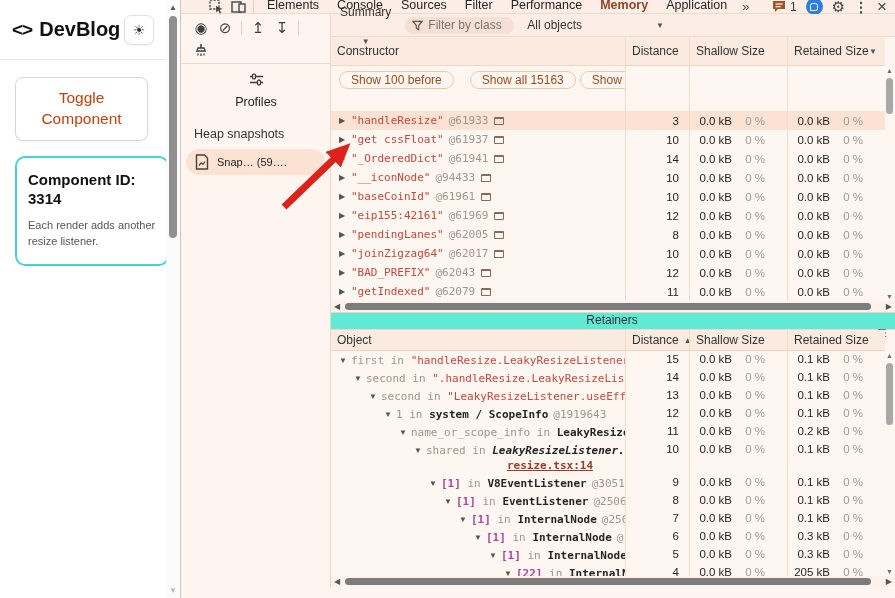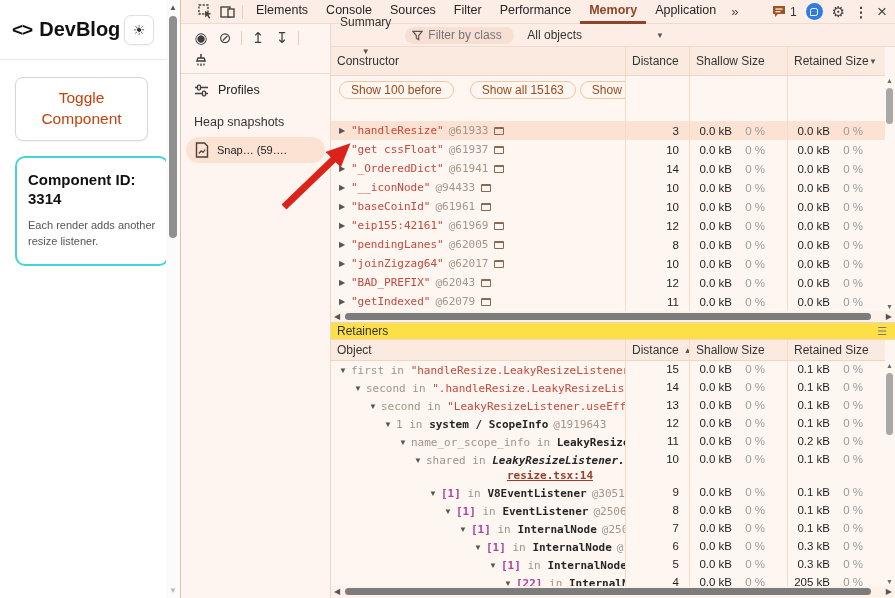--- a/index.html
+++ b/index.html
@@ -27,22 +27,22 @@
   .page-scroll { position:absolute; left:166px; top:0; width:14px; height:598px; background:#fbfbfb; }
   .page-scroll .arr { position:absolute; left:0; width:14px; text-align:center; font-size:8px; color:#555; }
   .page-scroll .thumb { position:absolute; left:3px; top:16px; width:8px; height:222px;
     background:#8f8f8f; border-radius:4px; }
 
   
   .devtools { position:absolute; left:180px; top:0; width:715px; height:598px;
     background:#fef5f0; border-left:1px solid #d8c3b4; font-size:12px; color:#222; }
 
   
-  .tabbar { height:24px; background:#fceee7; border-bottom:1px solid #efdacb;
-    display:flex; align-items:center; padding:0 6px 0 13px;justify-content:flex-end; }
+  .tabbar { height:14px; background:#fceee7; border-bottom:1px solid #efdacb;
+    display:flex; align-items:center; padding:0 6px 0 24px;justify-content:flex-end; }
   .tb-icon { width:22px; height:20px; display:flex; align-items:center; justify-content:center;
     color:#454545; cursor:pointer; }
   .tb-sep { width:1px; height:14px; background:#e4cfc0; margin:0 4px; }
   .tab { padding:0 9px; line-height:21px; height:24px; font-size:12.5px; color:#252525;
     cursor:pointer; white-space:nowrap; }
   .tab.selected { color:#8f4524; font-weight:bold; border-bottom:3px solid #8f4524; }
   .more-tabs { font-size:13px; color:#454545; padding:0 6px; cursor:pointer; }
   .tabbar-right { margin-left:auto; display:flex; align-items:center; gap:9px; padding-right:2px; }
   .issues-wrap { display:flex; align-items:center; gap:4px; cursor:pointer; }
   .issues-count { font-size:12px; color:#333; }
@@ -55,21 +55,21 @@
 
   .dt-body { display:flex; height:574px; }
 
   
   .mem-sidebar { width:150px; border-right:1px solid #ecd8ca; background:#fef5f0; flex:none; }
   .side-toolbar { padding:3px 6px 2px 8px; border-bottom:1px solid #efdacb; }
   .side-row { display:flex; align-items:center; height:22px; }
   .s-icon { width:24px; height:20px; display:flex; align-items:center; justify-content:center;
     color:#3d3d3d; font-size:15px; cursor:pointer; }
   .profiles-row { display:flex; align-items:center; gap:9px; padding:9px 12px 6px 13px;
-    font-size:12.5px; color:#222; cursor:pointer; }
+    font-size:12.5px; color:#222; cursor:pointer;flex-direction:column; }
   .heap-label { padding:12px 12px 4px 13px; font-size:12.5px; color:#333; }
   .snapshot-item { margin:4px 5px 0 5px; background:#fbe2d2; border-radius:14px;
     display:flex; align-items:center; gap:8px; padding:5px 8px 5px 9px; cursor:pointer; }
   .snapshot-label { font-size:11px; color:#222; white-space:nowrap; overflow:hidden; }
 
   
   .mem-main { flex:1; display:flex; flex-direction:column; position:relative; width:565px; }
   .main-toolbar { height:23px; background:#fceee7; border-bottom:1px solid #efdacb;
     display:flex; align-items:center; padding:0 0 0 9px; position:relative; }
   .summary-dd { display:flex; align-items:center; gap:18px; cursor:pointer; color:#333;flex-direction:column; }
@@ -114,23 +114,23 @@
   
   .vscroll { position:absolute; right:0; width:11px; background:transparent; }
   .vscroll .arr { position:absolute; left:0; width:11px; text-align:center; font-size:7px; color:#6d6d6d; cursor:pointer; }
   .vscroll .thumb { position:absolute; left:2px; width:7px; background:#a8a8a8; border-radius:4px; cursor:pointer; }
   .hscroll { height:11px; background:#fdf1ea; position:relative; flex:none; }
   .hscroll .arr { position:absolute; top:0; font-size:8px; color:#555; line-height:11px; cursor:pointer; }
   .hscroll .thumb { position:absolute; left:14px; right:24px; top:2px; height:7px;
     background:#7c7c7c; border-radius:4px; cursor:pointer; }
 
   
-  .retainers-splitter { height:18px; background:#fde047; border-top:1px solid #eed3bf;
+  .retainers-splitter { height:18px; background:#5eead4; border-top:1px solid #eed3bf;
     border-bottom:1px solid #f3d6c2; display:flex; align-items:center; padding:0 8px 0 6px;
-    font-size:12px; color:#333; }
+    font-size:12px; color:#333;flex-direction:column; }
   .splitter-menu { margin-left:auto; color:#777; font-size:11px; cursor:pointer; }
   .ret-head { height:21px; }
   .ret-body { height:225px; overflow:hidden; position:relative; background:#fef6f1; }
   .ret-row { cursor:pointer; }
   .r-obj { padding-left:8px; display:flex; flex-direction:column; justify-content:flex-start; }
   .r-line1 { display:flex; align-items:center; height:18px; }
   .gray { color:#a09488; }
   .quoted { color:#c5483b; }
   .bname { color:#262626; font-weight:bold; }
   .rid { color:#a2958c; margin-left:5px; }

